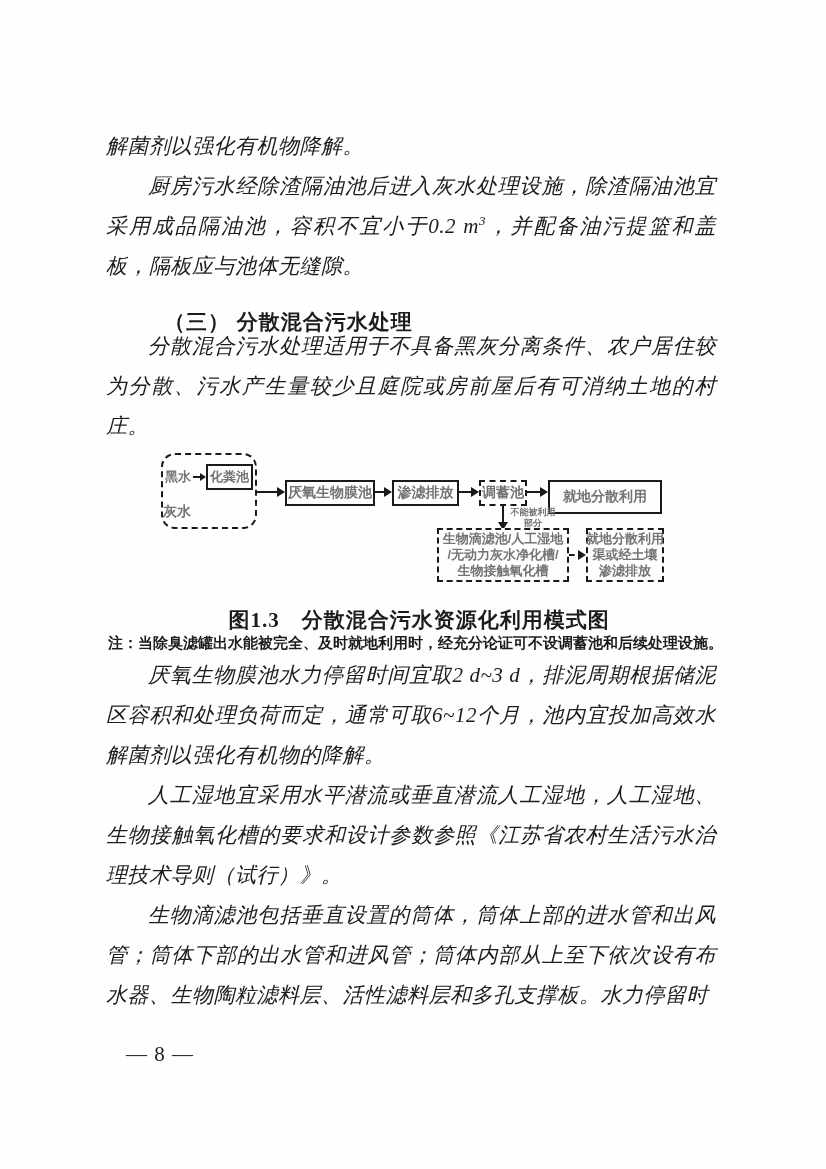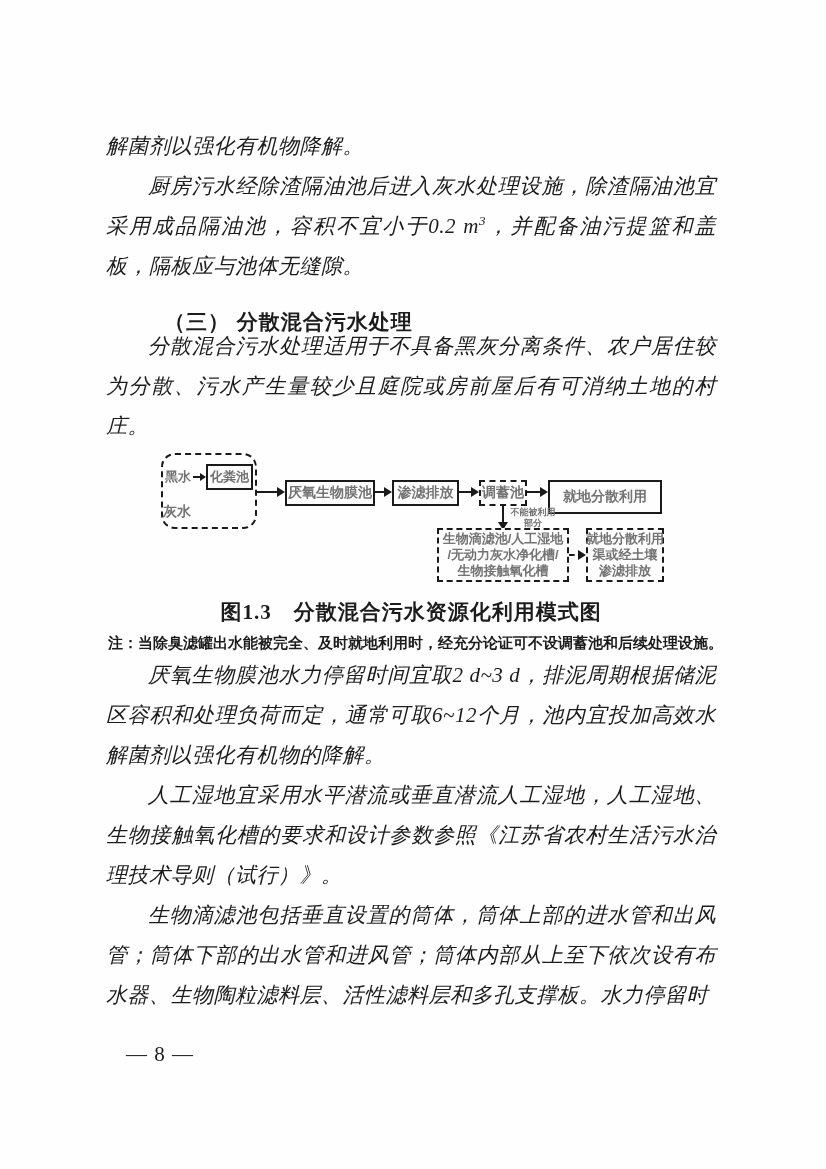--- a/index.html
+++ b/index.html
@@ -87,21 +87,21 @@
   .varrow::after {
     content:""; position:absolute; bottom:-2px; left:-4px;
     border-top:8px solid #1a1a1a;
     border-left:5px solid transparent; border-right:5px solid transparent;
   }
   .tiny-label { font-size:9px; line-height:11px; text-align:center; white-space:nowrap; }
   .multi-line { flex-direction:column; font-size:13px; line-height:16px; }
 
   .figure-caption {
     position:absolute; left:106px; width:610px; top:598px;
-    margin:0; text-align:center;
+    margin:8px; text-align:center;
     font-size:21px; line-height:28px; font-weight:bold;
     letter-spacing:1px;
   }
   .figure-note {
     position:absolute; left:108px; width:612px; top:633px;
     margin:0;
     font-family:"Liberation Sans","DejaVu Sans",sans-serif;
     font-weight:bold;
     font-size:15px; line-height:20px;
     white-space:nowrap;

